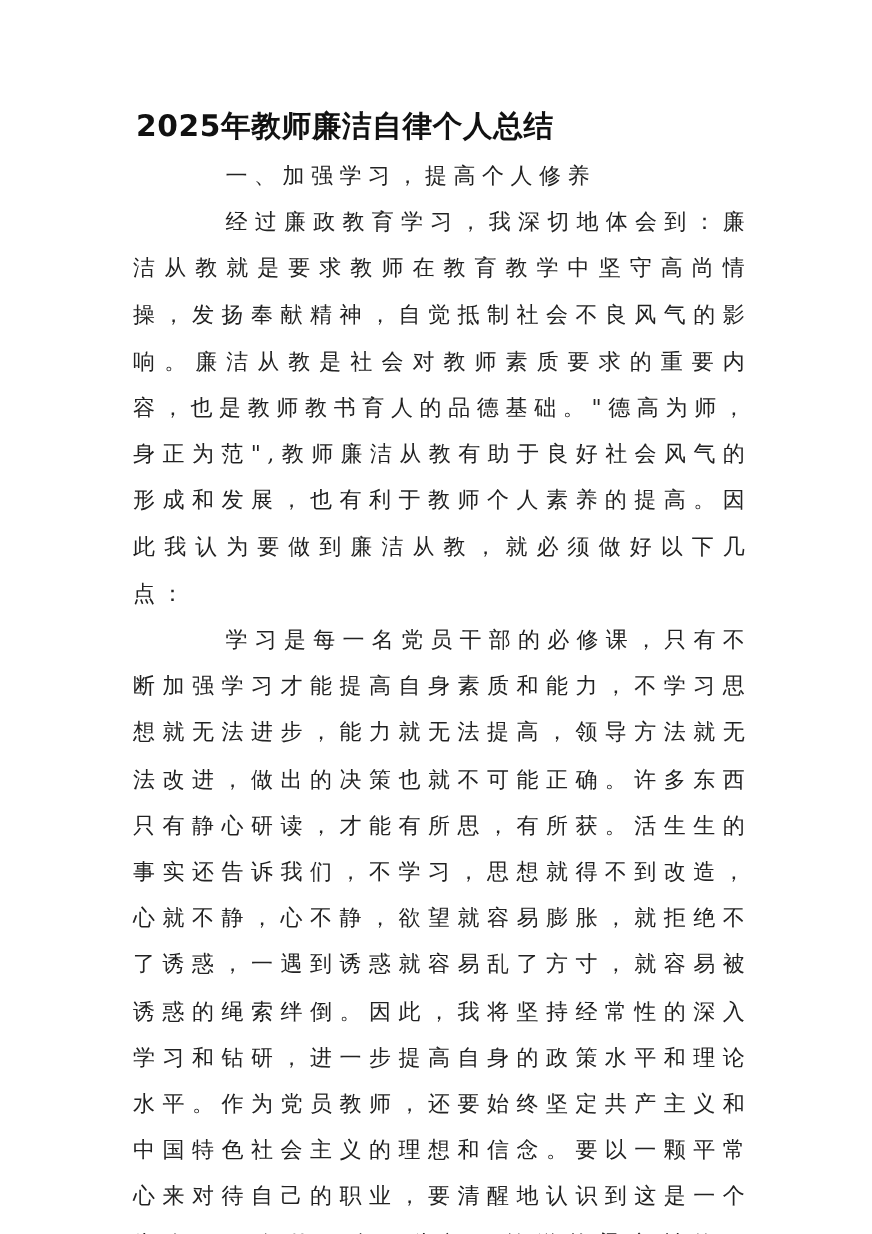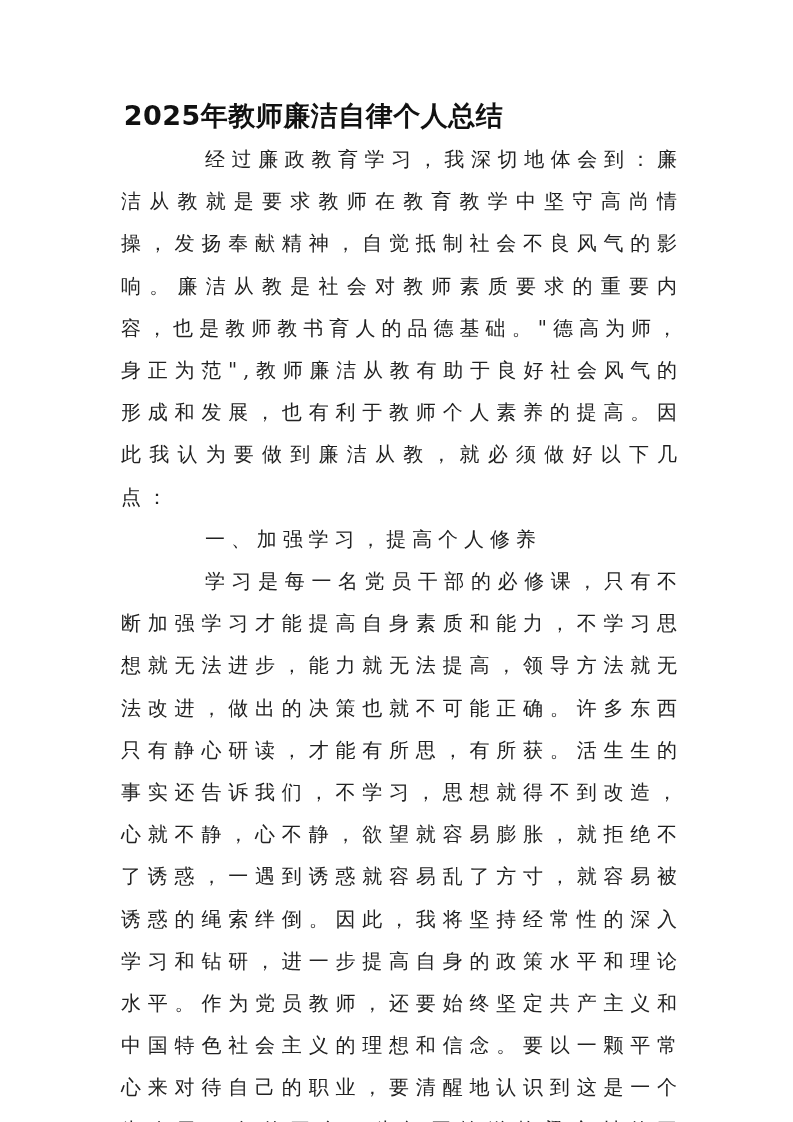--- a/index.html
+++ b/index.html
@@ -17,17 +17,17 @@
   }
   .body p { margin: 0; }
   .indent { text-indent: 84px; }
 </style>
 </head>
 <body>
 
 <div class="page">
   <div class="title">2025年教师廉洁自律个人总结</div>
   <div class="body">
+    <p class="indent">一、加强学习，提高个人修养</p>
     <p class="indent">经过廉政教育学习，我深切地体会到：廉洁从教就是要求教师在教育教学中坚守高尚情操，发扬奉献精神，自觉抵制社会不良风气的影响。廉洁从教是社会对教师素质要求的重要内容，也是教师教书育人的品德基础。"德高为师，身正为范",教师廉洁从教有助于良好社会风气的形成和发展，也有利于教师个人素养的提高。因此我认为要做到廉洁从教，就必须做好以下几点：</p>
-    <p class="indent">一、加强学习，提高个人修养</p>
     <p class="indent">学习是每一名党员干部的必修课，只有不断加强学习才能提高自身素质和能力，不学习思想就无法进步，能力就无法提高，领导方法就无法改进，做出的决策也就不可能正确。许多东西只有静心研读，才能有所思，有所获。活生生的事实还告诉我们，不学习，思想就得不到改造，心就不静，心不静，欲望就容易膨胀，就拒绝不了诱惑，一遇到诱惑就容易乱了方寸，就容易被诱惑的绳索绊倒。因此，我将坚持经常性的深入学习和钻研，进一步提高自身的政策水平和理论水平。作为党员教师，还要始终坚定共产主义和中国特色社会主义的理想和信念。要以一颗平常心来对待自己的职业，要清醒地认识到这是一个为人民服务的平台，为祖国输送栋梁之材的平台。在日常工作中，要经受得住来自方方面面的物质利益的种种强烈诱惑，不要把个人利益看得太重，</p>
   </div>
 </div>
 
 </body></html>

